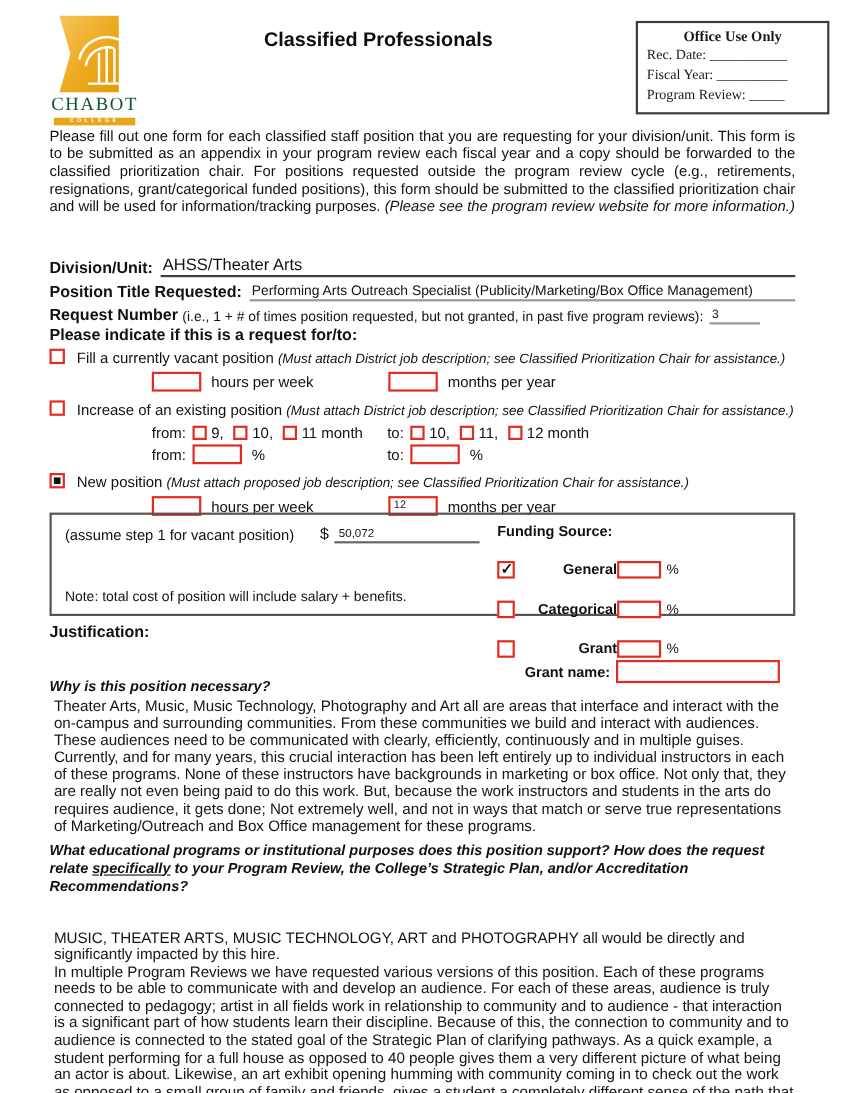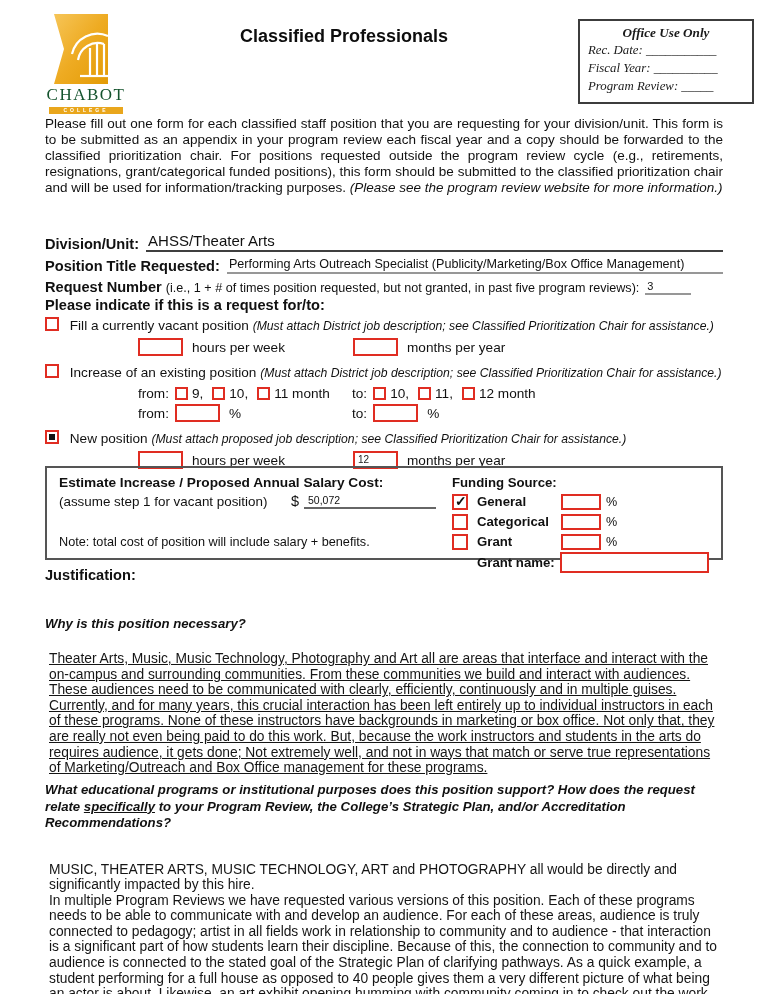--- a/index.html
+++ b/index.html
@@ -12,21 +12,21 @@
   
   .logo { position:absolute; left:45px; top:14px; width:82px; text-align:center; }
   .logo-art { display:block; margin:0 auto; }
   .logo-name { font-family:"Liberation Serif", serif; font-size:17px; letter-spacing:1.5px; color:#14532d; margin-top:1px; }
   .logo-bar { height:7px; background:#e9a61c; margin:2px 4px 0; color:#fff; font-size:5px; font-weight:bold; letter-spacing:3px; line-height:7px; text-align:center; }
 
   .title { position:absolute; left:120px; right:200px; top:24px; text-align:center; font-weight:bold; font-size:18px; line-height:1.35; color:#0d0d0d; }
 
   .office-box {
     position:absolute; right:14px; top:19px; width:156px; border:2px solid #3c3c3c;
-    padding:3px 8px 6px; font-family:"Liberation Serif", serif; font-size:12.8px; line-height:1.4; color:#1a1a1a;font-style:italic;
+    padding:3px 8px 6px; font-family:"Liberation Serif", serif; font-size:12.8px; line-height:1.4; color:#1a1a1a;
   }
   .office-title { text-align:center; font-weight:bold; font-size:13.2px; }
 
   
   .intro { top:116px; font-size:13.5px; line-height:15.9px; text-align:justify; }
   .intro .it { font-style:italic; }
 
   
   .fields { top:227px; }
   .field-row { display:flex; align-items:flex-end; margin-top:5px; }
@@ -57,36 +57,36 @@
   
   .salary-box { top:466px; border:2px solid #555; display:flex; padding:7px 12px 9px; height:74px; }
   .sal-left { width:58%; display:flex; flex-direction:column; }
   .sal-title { font-weight:bold; font-size:13.7px; }
   .sal-row2 { display:flex; align-items:flex-end; margin-top:3px; font-size:13.4px; }
   .dollar { margin-left:auto; font-size:14.5px; margin-right:5px; }
   .amount { width:128px; border-bottom:2px solid #666; font-size:10.5px; padding:0 0 1px 4px; }
   .sal-note { margin-top:auto; font-size:12.7px; }
   .sal-right { width:42%; padding-left:16px; box-sizing:border-box; }
   .fund-heading { font-weight:bold; font-size:13.2px; }
-  .fund-row { display:flex; align-items:center; margin-top:3px; height:17px; }
+  .fund-row { display:flex; align-items:center; margin-top:19px; height:17px;text-align:right; }
   .fund-cbx { width:12px; height:12px; border:2px solid #e02d22; background:#fff; margin-right:9px; position:relative; flex:none; }
   .fund-cbx.checked::after { content:"\2713"; position:absolute; left:1px; top:-3px; font-size:14px; font-weight:bold; color:#111; }
   .fund-label { font-weight:bold; font-size:13.2px; width:84px; }
   .pct-box { width:36px; height:12px; border:2px solid #e02d22; background:#fff; margin-right:5px; flex:none; }
   .pct { font-size:12.6px; }
   .grant-row { display:flex; align-items:center; margin-top:2px; }
   .grant-label { font-weight:bold; font-size:13.2px; margin-left:25px; white-space:nowrap; }
   .grant-box { flex:1; height:17px; border:2px solid #e02d22; background:#fff; margin-left:5px; }
 
   
   .justify-sec { top:566px; }
   .just-heading { font-weight:bold; font-size:14.6px; line-height:18px; }
   .just-q { font-weight:bold; font-style:italic; font-size:13.2px; line-height:16px;margin-top:32px; }
   .answer { font-size:13.8px; line-height:15.6px; overflow:hidden; padding-left:4px; color:#151515; }
-  .answer1 { height:130px; margin-top:19px;text-decoration:underline; }
+  .answer1 { height:130px; margin-top:2px; }
   .q2 { font-weight:bold; font-style:italic; font-size:13.2px; line-height:16.5px; margin-top:1px; }
   .q2 .ul { text-decoration:underline; }
   .answer2 { height:162px; margin-top:30px; }
 </style>
 </head>
 <body>
 
 <div class="page">
 
   <div class="logo">
@@ -208,21 +208,20 @@
       </span>
       <span class="sub-group">
         <span class="fill-box">12</span>
         <span>months per year</span>
       </span>
     </div>
   </div>
 
   <div class="abs salary-box">
     <div class="sal-left">
-      <div class="sal-title">Estimate Increase / Proposed Annual Salary Cost:</div>
       <div class="sal-row2">
         <span>(assume step 1 for vacant position)</span>
         <span class="dollar">$</span>
         <span class="amount">50,072</span>
       </div>
       <div class="sal-note">Note: total cost of position will include salary + benefits.</div>
     </div>
     <div class="sal-right">
       <div class="fund-heading">Funding Source:</div>
       <div class="fund-row">

